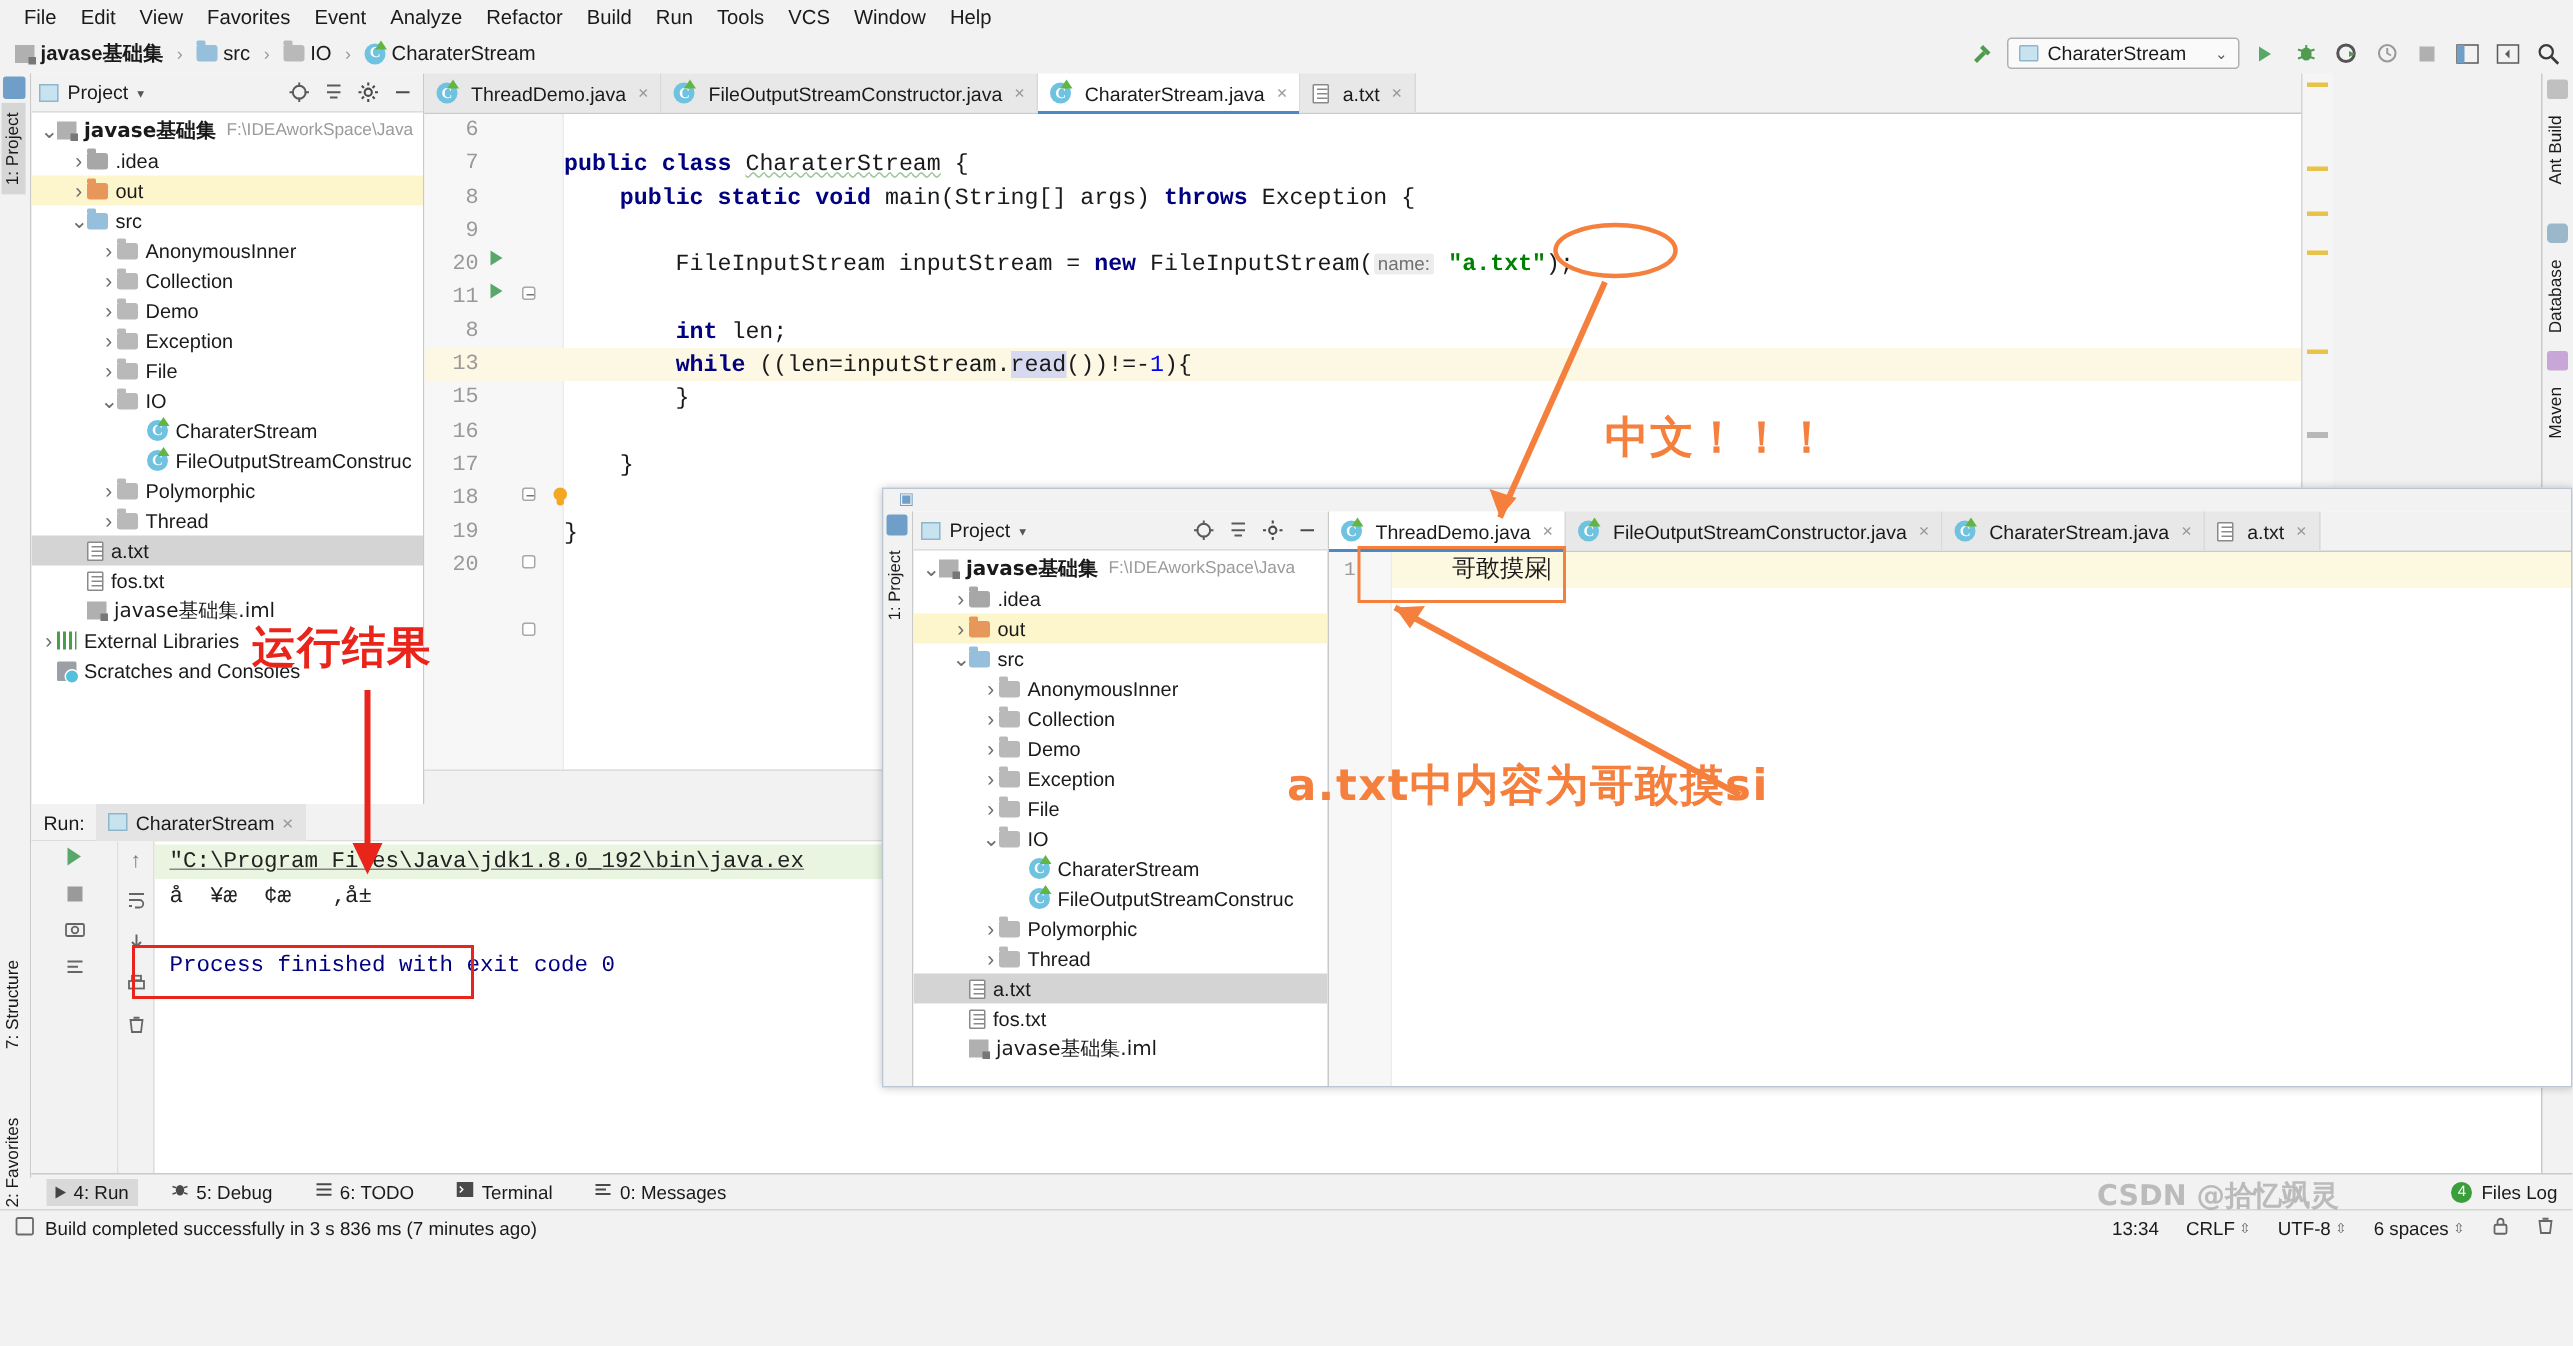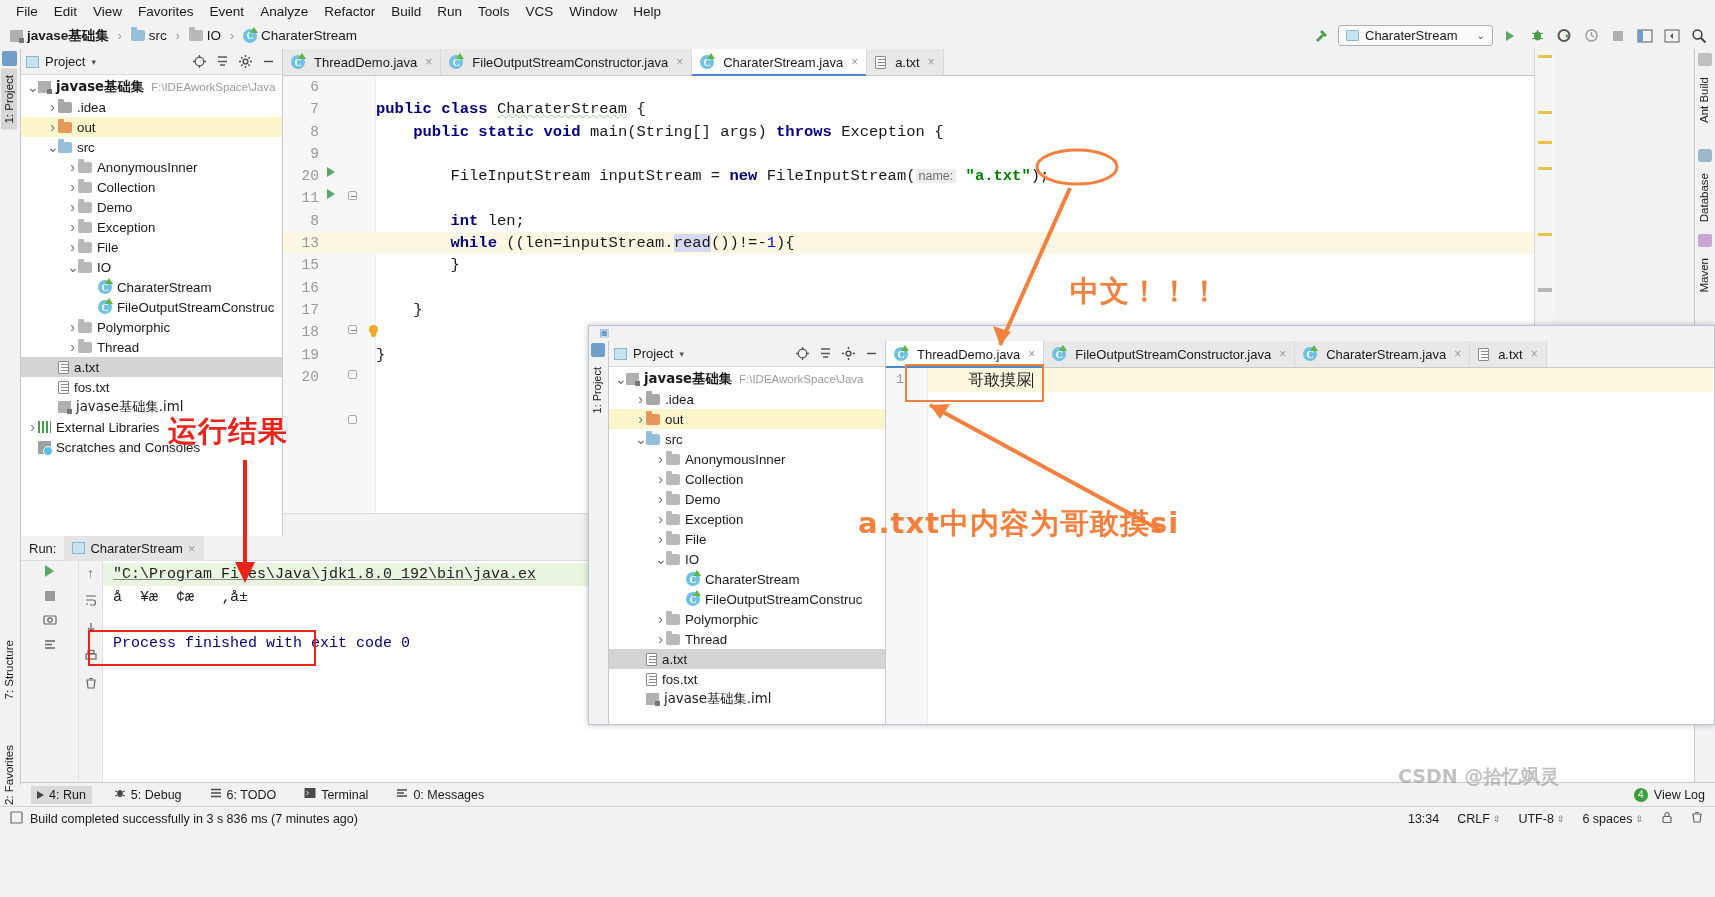--- a/index.html
+++ b/index.html
@@ -947,21 +947,21 @@
     <div class="btab">
       <span>
         <svg width="12" height="12" viewBox="0 0 12 12">
             <path d="M1 3 h10 M1 6 h7 M1 9 h10" stroke="#4a4a4a" stroke-width="1.3"></path>
           </svg>
       </span>
       <span>0: Messages</span>
     </div>
     <div class="right">
       <span class="badge">4</span>
-      <span>View Log</span>
+      <span>Files Log</span>
     </div>
   </div>
 
   <div class="statusbar">
     <span>
       <svg width="13" height="13" viewBox="0 0 13 13">
           <rect x="1" y="1" width="11" height="11" rx="1" fill="none" stroke="#6a6a6a" stroke-width="1.2"></rect>
         </svg>
     </span>
     <span>Build completed successfully in 3 s 836 ms (7 minutes ago)</span>
@@ -986,15 +986,15 @@
           </svg>
       </span>
       <span>
         <svg width="12" height="13" viewBox="0 0 12 13">
             <path d="M2 3 h8 l-1 8 h-6 z M4 1.5 h4" fill="none" stroke="#666" stroke-width="1.2"></path>
           </svg>
       </span>
     </span>
   </div>
 
-  <div class="wm" style="left:1398px; top:764px;text-align:center;">CSDN @拾忆飒灵</div>
+  <div class="wm" style="left:1398px; top:784px;text-align:center;">CSDN @拾忆飒灵</div>
 
 </div>
 
 </body></html>

